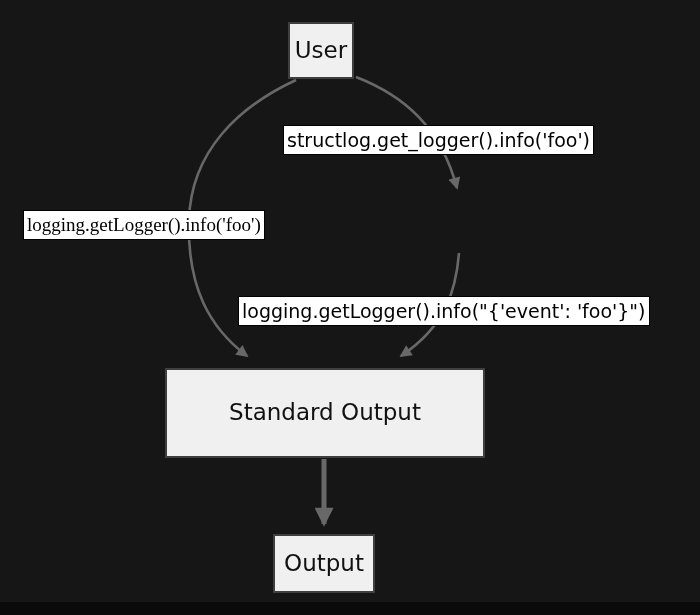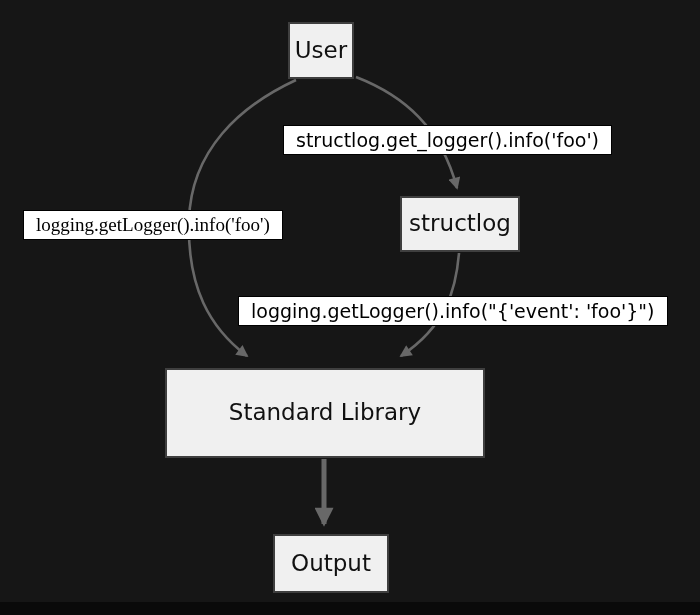--- a/index.html
+++ b/index.html
@@ -31,31 +31,31 @@
     align-items: center;
     justify-content: center;
     color: #111111;
     font-size: 23px;
     line-height: 1.2;
     text-align: right;
   }
   #node-user      { left: 288px; top: 22px;  width: 66px;  height: 57px; }
   #node-structlog { left: 400px; top: 196px; width: 120px; height: 56px; }
   #node-stdlib    { left: 165px; top: 368px; width: 320px; height: 90px; gap: 13px; }
-  #node-output    { left: 273px; top: 534px; width: 116px; height: 59px; }
+  #node-output    { left: 273px; top: 534px; width: 102px; height: 59px; }
   .edge-label {
     position: absolute;
     z-index: 2;
     background: #ffffff;
     border: 1px solid #000000;
     color: #000000;
     font-size: 19px;
     line-height: 28px;
     height: 28px;
-    padding: 0 12px;
+    padding: 0 3px;
     white-space: nowrap;
     box-sizing: content-box;
   }
   #label-user-structlog { left: 283px; top: 125px; }
   #label-user-stdlib    { left: 23px;  top: 210px; font-family: Liberation Serif, serif; }
   #label-structlog-stdlib { left: 238px; top: 296px; }
   #footer-strip {
     position: absolute;
     left: 0; bottom: 0;
     width: 700px; height: 13px;
@@ -84,26 +84,23 @@
 
     <path d="M 459 253 C 456 290, 446 326, 401 356" fill="none" stroke="#686868" stroke-width="2.6" marker-end="url(#arrow)"></path>
 
     <path d="M 324 459 L 324 524" fill="none" stroke="#686868" stroke-width="5" marker-end="url(#arrow-big)"></path>
   </svg>
 
   <div class="node" id="node-user">
     <span>User</span>
   </div>
 
-  <div class="node" id="node-structlog">
-    <span>structlog</span>
-  </div>
 
   <div class="node" id="node-stdlib">
-    <span>Standard Library</span>
+    <span>Standard Output</span>
   </div>
 
   <div class="node" id="node-output">
     <span>Output</span>
   </div>
 
   <div class="edge-label" id="label-user-structlog">structlog.get_logger().info('foo')</div>
 
   <div class="edge-label" id="label-user-stdlib">logging.getLogger().info('foo')</div>
 

